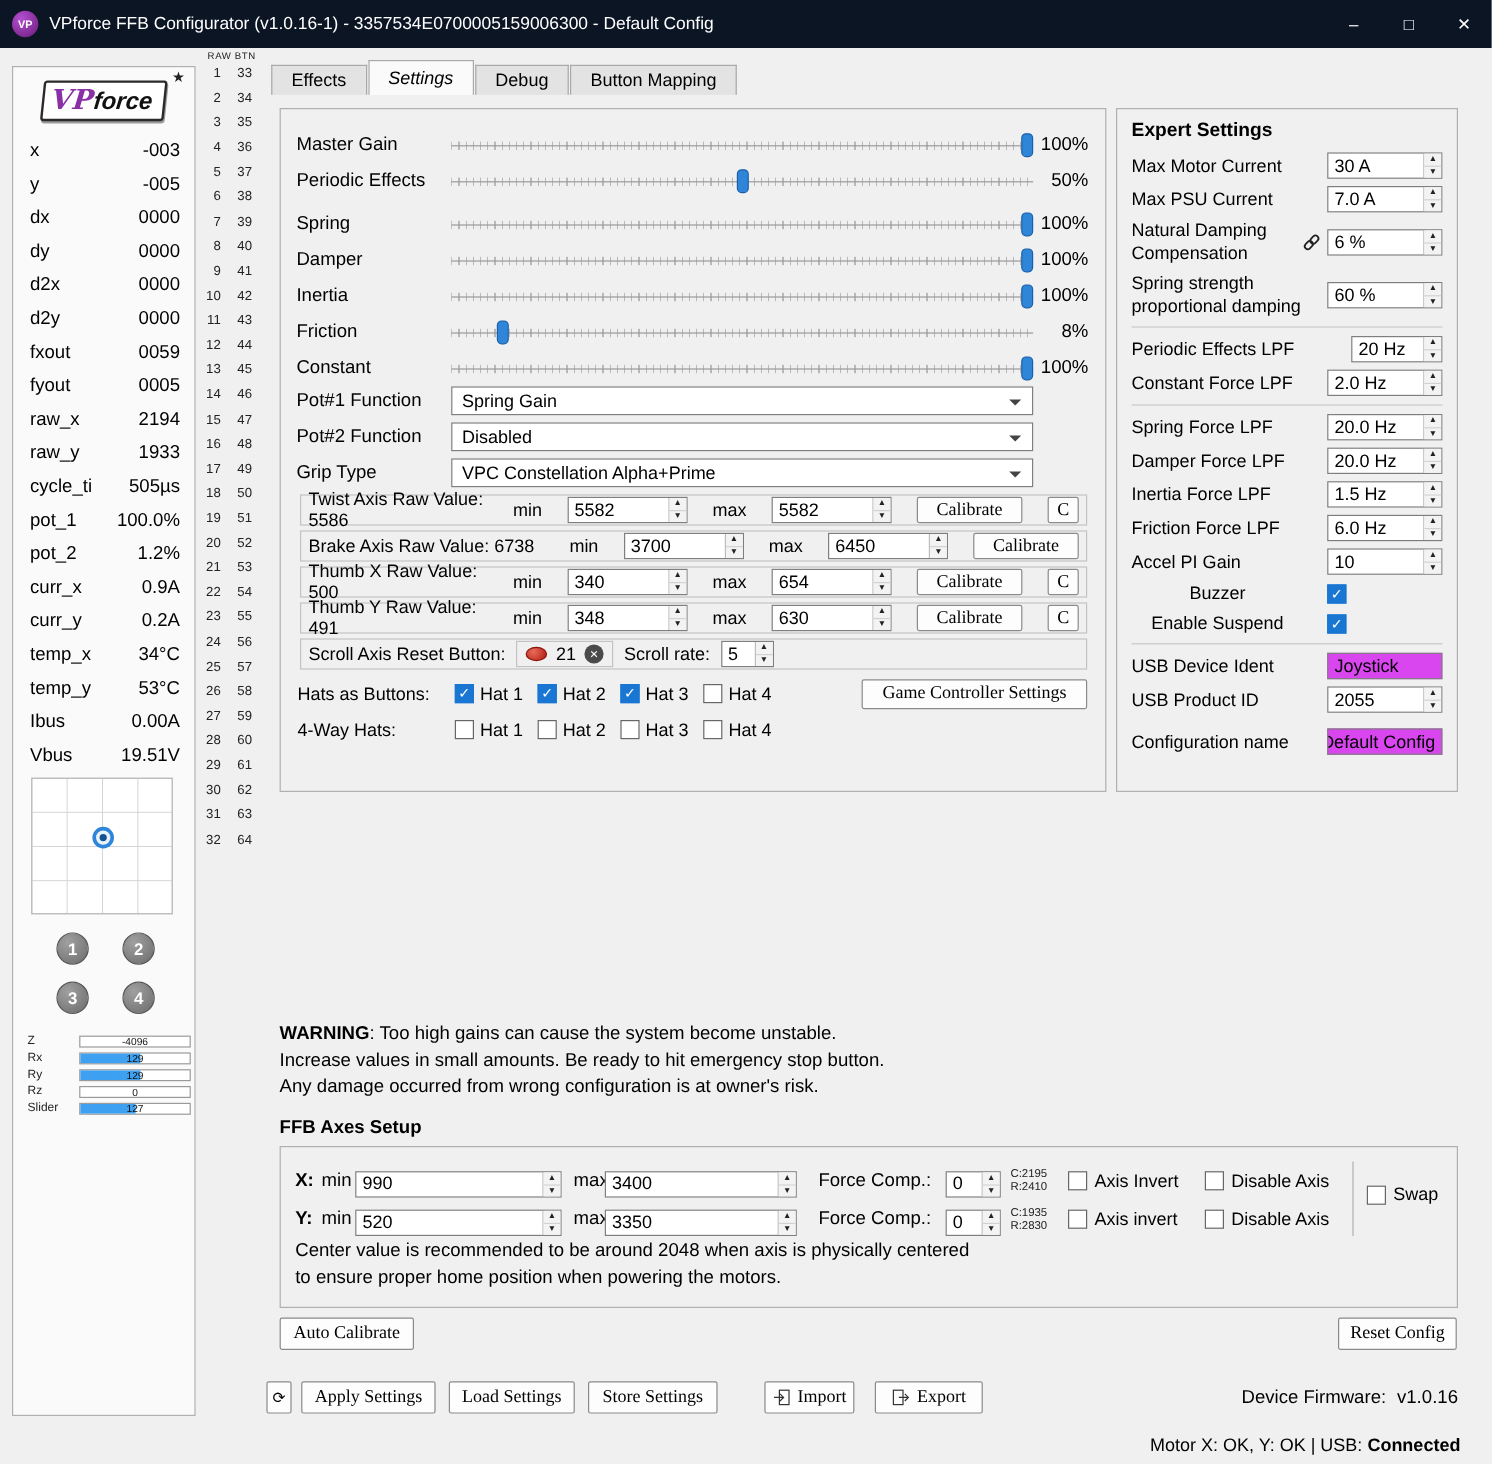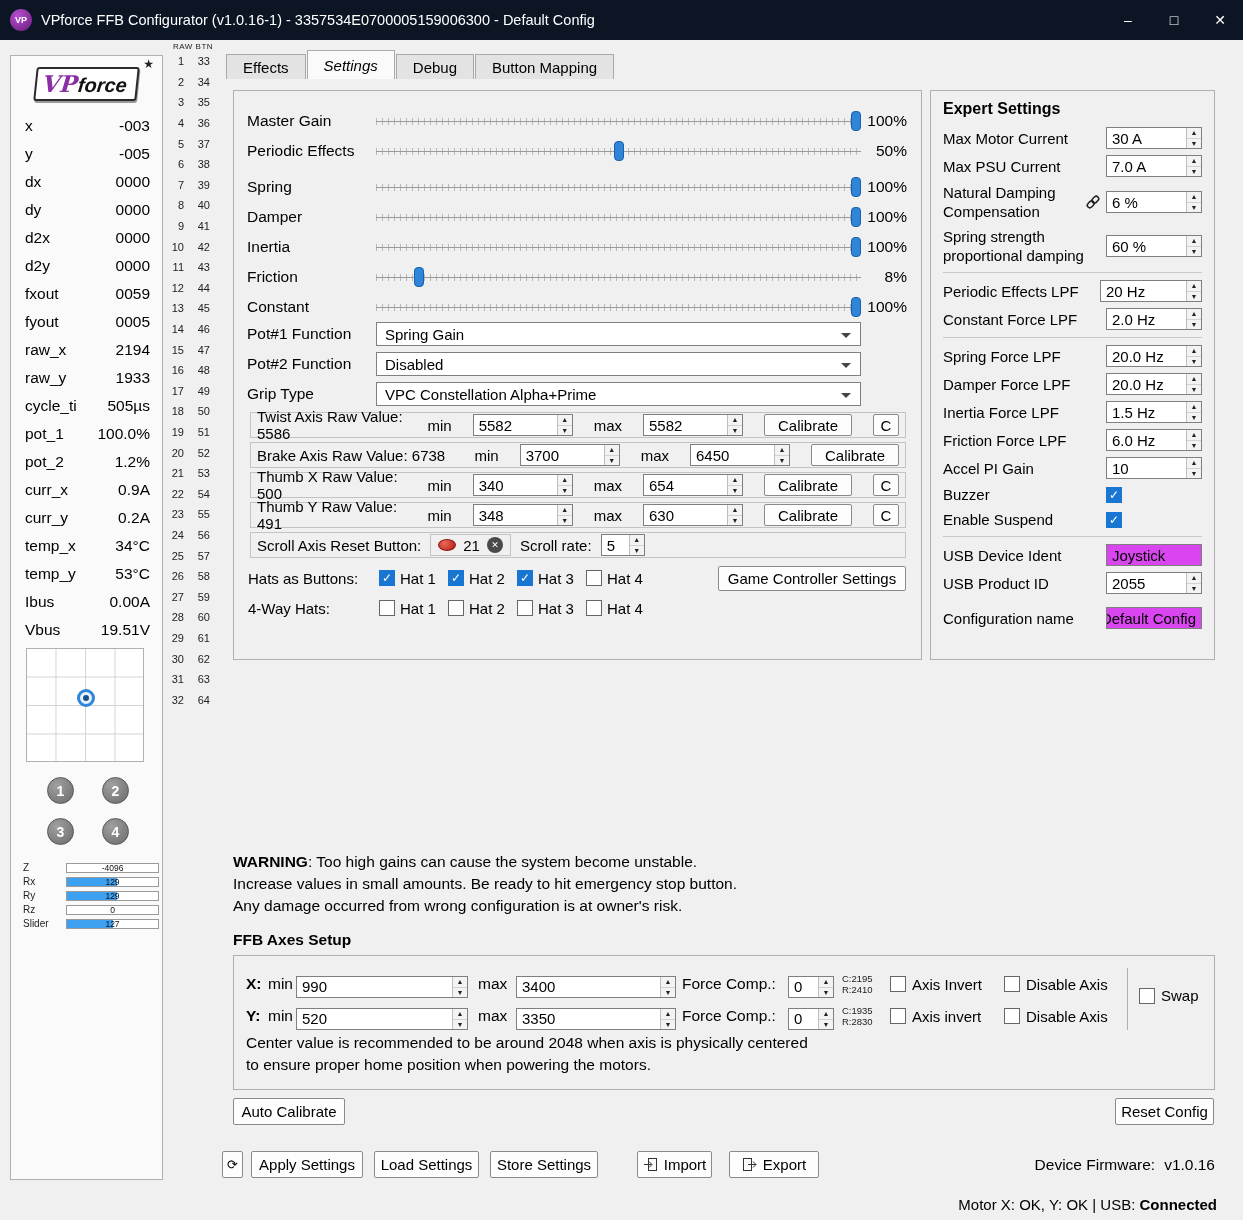--- a/index.html
+++ b/index.html
@@ -52,39 +52,39 @@
   .s-label { position:absolute; left:13px; line-height:24px; font-size:15.5px; }
   .track { position:absolute; left:142px; top:9px; width:485px; height:7px;
     background:linear-gradient(#9a9a9a,#9a9a9a) 0 50%/100% 1px no-repeat, repeating-linear-gradient(90deg,#b9b9b9 0 1px, transparent 1px 6px); }
   .handle { position:absolute; top:-7px; width:10px; height:20px; background:var(--accent); border:1px solid #1a5fa8; border-radius:4px; }
   .s-val { position:absolute; right:14px; line-height:24px; font-size:15.5px;text-align:right; }
   .dd { position:absolute; left:142px; width:485px; height:24px; background:#fff; border:1px solid #7f7f7f; display:flex; align-items:center; padding:0 26px 0 8px; font-size:15px; }
   .dd::after { content:""; position:absolute; right:9px; top:10px; border:5px solid transparent; border-top-color:#444; }
   .calib, .scroll-box { position:absolute; left:16px; width:656px; height:26px; border:1px solid #c3c3c3; display:flex; align-items:center; padding:0 6px; gap:21px; }
   .calib-label { width:224px; font-size:15px; }
   .mm { font-size:15px; }
-  .btn { background:#fdfdfd; border:1px solid #8a8a8a; border-radius:2px; font-size:15px; font-family:Liberation Sans, sans-serif; display:inline-flex; align-items:center; justify-content:center; gap:6px; color:#000; }
+  .btn { background:#fdfdfd; border:1px solid #8a8a8a; border-radius:2px; font-size:15px; font-family:Liberation Serif, serif; display:inline-flex; align-items:center; justify-content:center; gap:6px; color:#000; }
   .btn-cal { width:88px; height:22px; flex:none; }
   .btn-c { width:26px; height:22px; flex:none; }
   .scroll-box { top:441px; gap:9px; }
   .reset-inner { display:inline-flex; align-items:center; gap:7px; border:1px solid #c3c3c3; height:22px; padding:0 7px; }
   .red-oval { width:18px; height:12px; border-radius:50%; background:radial-gradient(circle at 35% 30%, #e86a5a, var(--red)); border:1px solid #8c150c; }
   .clear-ic { width:16px; height:16px; border-radius:50%; background:#4a4a4a; color:#fff; font-size:9px; display:inline-flex; align-items:center; justify-content:center; }
   .hats-row { position:absolute; left:14px; height:22px; display:flex; align-items:center; }
   .hats-label { width:131px; font-size:15px; }
   .hat-items { display:flex; }
   .hat { display:flex; align-items:center; gap:5px; width:69px; }
   .gcs { position:absolute; left:484px; top:475px; width:188px; height:25px; }
 
   
   .expert-group { position:absolute; left:930px; top:90px; width:285px; height:570px; border:1px solid #b0b0b0; padding:9px 12px; }
   .expert-title { font-weight:bold; font-size:16px; margin-bottom:6px; }
   .xrow { display:flex; align-items:center; min-height:28px; }
   .xrow.two { min-height:44px; }
-  .xrow.chk { min-height:25px; }
+  .xrow.chk { min-height:25px;text-align:center; }
   .xrow.mt { margin-top:7px; }
   .xlabel { flex:1; line-height:19px; font-size:15px; padding-right:20px; }
   .xsep { border-top:1px solid #c8c8c8; margin:4px 0; }
   .xctl { width:96px; flex:none; display:flex; align-items:center; }
   .link-icon { flex:none; margin-right:5px; display:inline-flex; }
 
   
   .spin { display:inline-flex; height:22px; background:#fff; border:1px solid #7f7f7f; align-items:stretch; flex:none; }
   .spin-val { flex:1; padding:0 5px; display:flex; align-items:center; font-size:15px; white-space:nowrap; overflow:hidden; }
   .spin-btns { width:15px; display:flex; flex-direction:column; border-left:1px solid #bdbdbd; flex:none; }
@@ -96,21 +96,21 @@
   .ti.clip { justify-content:flex-end; }
 
   
   .warning { position:absolute; left:233px; top:851px; font-size:15.5px; line-height:22px; }
   .ffb-title { position:absolute; left:233px; top:931px; font-weight:bold; font-size:15.5px; }
   .ffb-box { position:absolute; left:233px; top:955px; width:982px; height:135px; border:1px solid #b0b0b0; }
   .ffb-row { position:absolute; left:0; width:100%; height:28px; }
   .fpos { position:absolute; line-height:28px; font-size:15.5px; }
   .ax { left:12px; font-weight:bold; }
   .lmin { left:34px; }  .smin { left:62px; top:3px; }
-  .lmax { left:244px; } .smax { left:282px; top:3px; }
+  .lmax { left:244px; } .smax { left:270px; top:3px; }
   .lfc { left:448px; }  .sfc { left:554px; top:3px; }
   .cr { left:608px; top:3px; font-size:9.5px; line-height:11px; color:#222; }
   .cbl { position:absolute; display:flex; gap:6px; align-items:center; height:18px; top:5px; font-size:15px; }
   .cinv { left:656px; } .cdis { left:770px; }
   .vline { position:absolute; left:893px; top:12px; height:62px; width:1px; background:#b0b0b0; }
   .swapwrap { position:absolute; left:905px; top:31px; display:flex; gap:6px; align-items:center; font-size:15px; }
   .ffb-note { position:absolute; left:12px; top:76px; font-size:15.5px; line-height:22px; }
 
   
   .abs-btn { position:absolute; height:27px; }
@@ -672,21 +672,21 @@
           <span class="spin-val">60 %</span>
           <span class="spin-btns">
             <span class="spin-up">▲</span>
             <span class="spin-dn">▼</span>
           </span>
         </span>
       </div>
       <div class="xsep"></div>
       <div class="xrow">
         <span class="xlabel">Periodic Effects LPF</span>
-        <span class="spin" style="width:102px">
+        <span class="spin" style="width:76px">
           <span class="spin-val">20 Hz</span>
           <span class="spin-btns">
             <span class="spin-up">▲</span>
             <span class="spin-dn">▼</span>
           </span>
         </span>
       </div>
       <div class="xrow">
         <span class="xlabel">Constant Force LPF</span>
         <span class="spin" style="width:96px">

